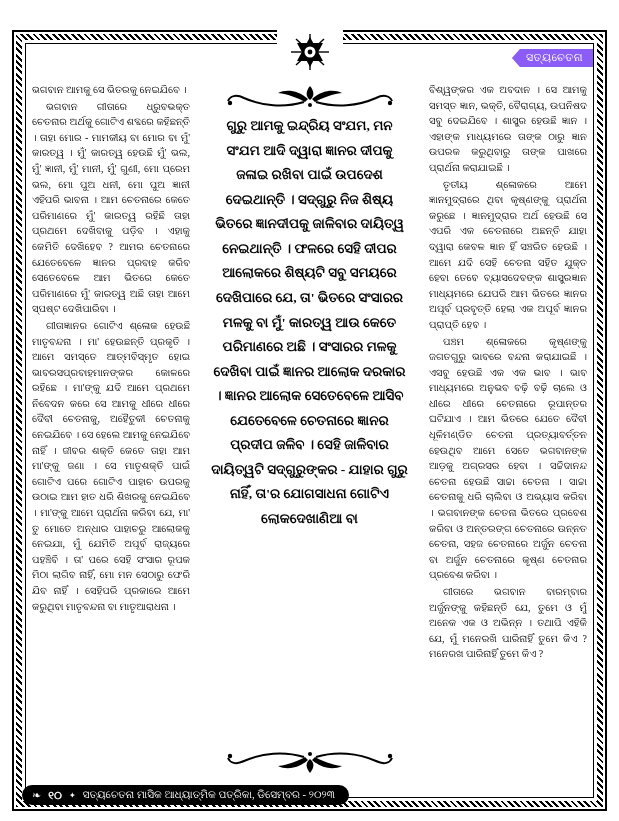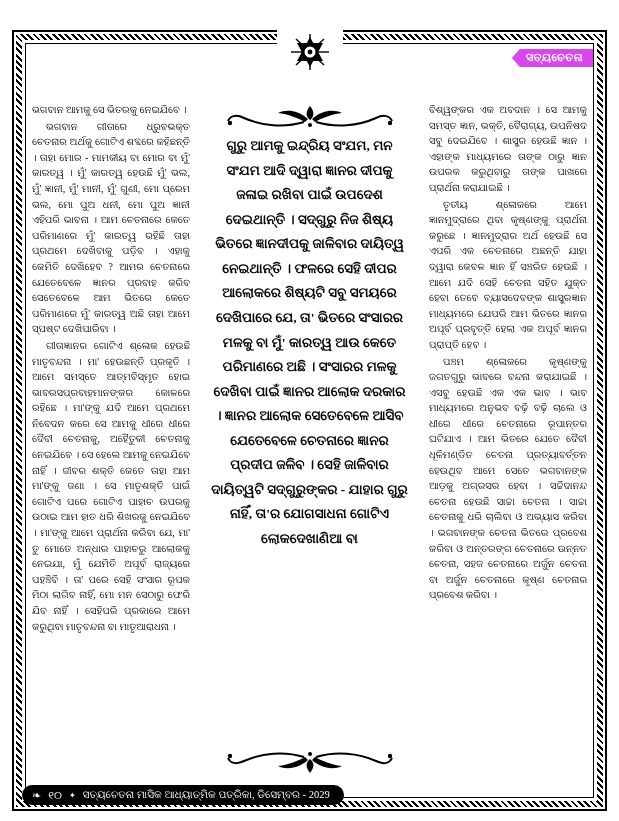--- a/index.html
+++ b/index.html
@@ -14,42 +14,42 @@
   .frame-outer{position:absolute;top:30px;right:12px;bottom:10px;left:12px;border:2px solid #000;pointer-events:none;}
   .frame-band{position:absolute;top:34px;right:16px;bottom:14px;left:16px;
     background:repeating-linear-gradient(45deg,#000 0 2px,#fff 2px 4.5px);pointer-events:none;}
   .frame-band-hole{position:absolute;top:40px;right:22px;bottom:20px;left:22px;background:#fff;pointer-events:none;}
   .frame-inner-line{position:absolute;top:43px;right:25px;bottom:23px;left:25px;border:1px solid #000;pointer-events:none;}
 
   
   .star-wrap{position:absolute;top:30px;left:50%;transform:translateX(-50%);
     background:#fff;padding:3px 10px;z-index:5;line-height:0;}
   
-  .masthead{position:absolute;top:49px;right:26px;z-index:6;background:#d946ef;color:#fff;
-    font-size:11px;font-weight:bold;padding:2px 10px 3px 14px;letter-spacing:.5px;
+  .masthead{position:absolute;top:49px;right:26px;z-index:6;background:#8b5cf6;color:#fff;
+    font-size:11px;font-weight:normal;padding:2px 10px 3px 14px;letter-spacing:.5px;
     clip-path:polygon(0 50%,8px 0,100% 0,100% 100%,8px 100%);}
   
-  .content{position:absolute;left:32px;right:32px;top:82px;bottom:44px;margin-top:20px;}
+  .content{position:absolute;left:32px;right:32px;top:82px;bottom:44px;}
   .cols{display:flex;gap:17px;height:100%;}
   .col{overflow:hidden;}
   .col-side{flex:0 0 158px;font-size:10px;line-height:1.56;text-align:justify;}
   .col-side p{margin:0 0 1px 0;text-indent:14px;}
   .col-side p.no-indent{text-indent:0;}
   .col-center{flex:1;display:flex;flex-direction:column;align-items:center;}
   .center-text{flex:1;overflow:hidden;font-weight:bold;font-size:13.5px;line-height:1.82;
     text-align:center;padding:2px 2px;}
   .flourish{line-height:0;margin:2px 0;}
   .flourish.flip{transform:scaleY(-1);}
 
   
   .footer-band{position:absolute;left:22px;bottom:16px;z-index:6;background:#000;color:#fff;
     height:20px;border-radius:10px;display:flex;align-items:center;gap:7px;
     padding:0 14px 0 10px;font-size:10.5px;}
   .footer-leaf{font-size:11px;line-height:1;}
-  .footer-pageno{font-weight:normal;font-size:11px;}
+  .footer-pageno{font-weight:bold;font-size:11px;}
   .footer-sep{font-size:8px;}
 </style>
 </head>
 <body>
 
 <div class="sheet">
 
   <div class="frame-outer"></div>
   <div class="frame-band"></div>
   <div class="frame-band-hole"></div>
@@ -112,25 +112,26 @@
             <circle cx="164" cy="19" r="2.2" fill="#000"></circle>
             <circle cx="84" cy="21" r="2" fill="#000"></circle>
           </svg>
         </div>
       </div>
 
       <div class="col col-side">
         <p class="no-indent">ବିଶ୍ୱଙ୍କର ଏକ ଅବଦାନ । ସେ ଆମକୁ ସମସ୍ତ ଜ୍ଞାନ, ଭକ୍ତି, ବୈରାଗ୍ୟ, ଉପନିଷଦ ସବୁ ଦେଇଯିବେ । ଶାସ୍ତ୍ର ହେଉଛି ଜ୍ଞାନ । ଏହାଙ୍କ ମାଧ୍ୟମରେ ତାଙ୍କ ଠାରୁ ଜ୍ଞାନ ଉପରକ କରୁଥିବାରୁ ତାଙ୍କ ପାଖରେ ପ୍ରାର୍ଥନା କରାଯାଇଛି ।</p>
         <p>ତୃତୀୟ ଶ୍ଳୋକରେ ଆମେ ଜ୍ଞାନମୁଦ୍ରାରେ ଥିବା କୃଷ୍ଣଙ୍କୁ ପ୍ରାର୍ଥନା କରୁଛେ । ଜ୍ଞାନମୁଦ୍ରାର ଅର୍ଥ ହେଉଛି ସେ ଏପରି ଏକ ଚେତନାରେ ଅଛନ୍ତି ଯାହା ଦ୍ୱାରା କେବଳ ଜ୍ଞାନ ହିଁ ସଞ୍ଚରିତ ହେଉଛି । ଆମେ ଯଦି ସେହି ଚେତନା ସହିତ ଯୁକ୍ତ ହେବା ତେବେ ବ୍ୟାସଦେବଙ୍କ ଶାସ୍ତ୍ରଜ୍ଞାନ ମାଧ୍ୟମରେ ଯେପରି ଆମ ଭିତରେ ଜ୍ଞାନର ଅପୂର୍ବ ପ୍ରବୃତ୍ତି ହେଲା ଏକ ଅପୂର୍ବ ଜ୍ଞାନର ପ୍ରାପ୍ତି ହେବ ।</p>
         <p>ପଞ୍ଚମ ଶ୍ଳୋକରେ କୃଷ୍ଣଙ୍କୁ ଜଗତଗୁରୁ ଭାବରେ ବନ୍ଦନା କରାଯାଇଛି । ଏସବୁ ହେଉଛି ଏକ ଏକ ଭାବ । ଭାବ ମାଧ୍ୟମରେ ଅନୁଭବ ବଢ଼ି ବଢ଼ି ଚାଲେ ଓ ଧୀରେ ଧୀରେ ଚେତନାରେ ରୂପାନ୍ତର ଘଟିଯାଏ । ଆମ ଭିତରେ ଯେତେ ଦୈବୀ ଧୂଳିମଣ୍ଡିତ ଚେତନା ପ୍ରତ୍ୟାବର୍ତ୍ତନ ହେଉଥିବ ଆମେ ସେତେ ଭଗବାନଙ୍କ ଆଡ଼କୁ ଅଗ୍ରସର ହେବା । ସଚ୍ଚିଦାନନ୍ଦ ଚେତନା ହେଉଛି ସାଚ୍ଚା ଚେତନା । ସାଚ୍ଚା ଚେତନାକୁ ଧରି ଚାଲିବା ଓ ଅଭ୍ୟାସ କରିବା । ଭଗବାନଙ୍କ ଚେତନା ଭିତରେ ପ୍ରବେଶ କରିବା ଓ ଅନ୍ତରଙ୍ଗ ଚେତନାରେ ଉନ୍ନତ ଚେତନା, ସହଜ ଚେତନାରେ ଅର୍ଜୁନ ଚେତନା ବା ଅର୍ଜୁନ ଚେତନାରେ କୃଷ୍ଣ ଚେତନାର ପ୍ରବେଶ କରିବା ।</p>
+        <p>ଗୀତାରେ ଭଗବାନ ବାରମ୍ବାର ଅର୍ଜୁନଙ୍କୁ କହିଛନ୍ତି ଯେ, ତୁମେ ଓ ମୁଁ ଅନେକ ଏକ ଓ ଅଭିନ୍ନ । ତଥାପି ଏହିକି ଯେ, ମୁଁ ମନେରଖି ପାରିନାହିଁ ତୁମେ କିଏ ? ମନେରଖ ପାରିନାହିଁ ତୁମେ କିଏ ?</p>
       </div>
 
     </div>
   </div>
 
   <div class="footer-band">
     <span class="footer-leaf">❧</span>
     <span class="footer-pageno">୧୦</span>
     <span class="footer-sep">✦</span>
-    <span>ସତ୍ୟଚେତନା ମାସିକ ଆଧ୍ୟାତ୍ମିକ ପତ୍ରିକା, ଡିସେମ୍ବର - 2029</span>
+    <span>ସତ୍ୟଚେତନା ମାସିକ ଆଧ୍ୟାତ୍ମିକ ପତ୍ରିକା, ଡିସେମ୍ବର - ୨୦୨୩</span>
   </div>
 
 </div>
 
 </body></html>

